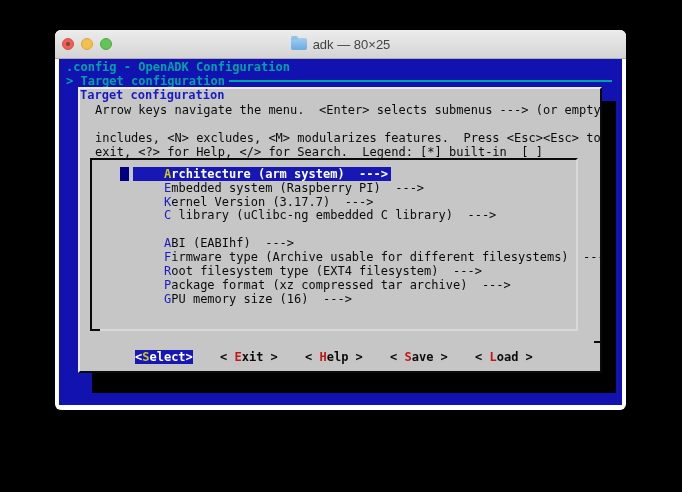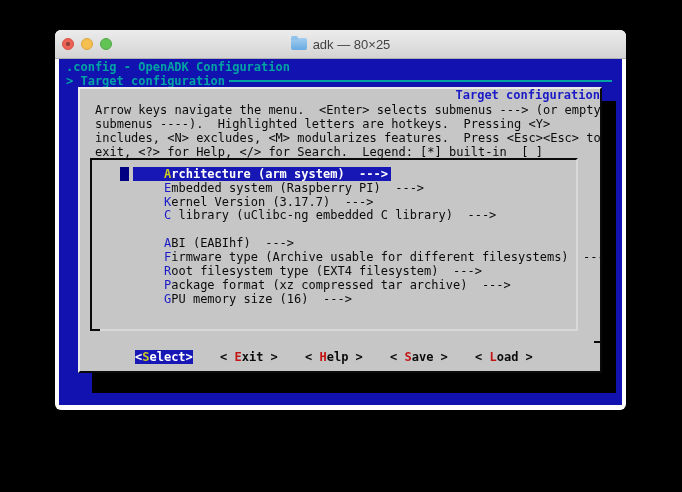--- a/index.html
+++ b/index.html
@@ -25,21 +25,21 @@
           border-radius:2px 2px 0 0;background:#8fc2ea;}
   
   .screen{position:absolute;left:4px;top:29px;width:563px;height:346px;background:#1212b1;
           font-size:12px;line-height:14px;white-space:pre;}
   .trow{position:absolute;height:14px;color:#00a3a3;font-weight:bold;}
   .hline{position:absolute;left:170px;top:21px;width:383px;height:2px;background:#00a3a3;}
   
   .shadow{position:absolute;left:33px;top:42px;width:524px;height:292px;background:#000;}
   .dialog{position:absolute;left:19px;top:28px;width:520px;height:282px;background:#c6c6c6;
           border:2px solid;border-color:#ebebeb #0a0a0a #0a0a0a #ebebeb;color:#0b0b0b;}
-  .dlg-title{position:absolute;left:0;top:-1px;width:100%;text-align:right;
+  .dlg-title{position:absolute;left:0;top:-1px;width:100%;text-align:left;
           color:#1a1ac8;font-weight:bold;}
   .instr{position:absolute;left:15px;height:14px;color:#0b0b0b;}
   .menubox{position:absolute;left:10px;top:69px;width:484px;height:169px;
           border:2px solid;border-color:#0a0a0a #d9d9d9 #d9d9d9 #0a0a0a;}
   .nub{position:absolute;left:-2px;bottom:-2px;width:10px;height:2px;background:#0a0a0a;}
   .mrow{position:absolute;left:0;width:100%;height:14px;}
   .cursor{position:absolute;left:28px;top:0;width:9px;height:14px;background:#000082;}
   .itm{position:absolute;left:41px;top:0;height:14px;padding:0 3px 0 31px;color:#0b0b0b;}
   .itm .hk{color:#1a1ac8;}
   .itm.sel{background:#1717b5;color:#fff;font-weight:bold;}
@@ -68,21 +68,20 @@
       <div class="trow" style="left:7px;top:1px">.config - OpenADK Configuration</div>
       <div class="trow" style="left:7px;top:15px">&gt; Target configuration</div>
       <div class="hline"></div>
 
       <div class="shadow"></div>
 
       <div class="dialog">
         <div class="dlg-title">Target configuration</div>
 
         <div class="instr" style="top:14px">Arrow keys navigate the menu.  &lt;Enter&gt; selects submenus ---&gt; (or empty</div>
-        <div class="instr" style="top:28px">submenus ----).  Highlighted letters are hotkeys.  Pressing &lt;Y&gt;</div>
         <div class="instr" style="top:42px">includes, &lt;N&gt; excludes, &lt;M&gt; modularizes features.  Press &lt;Esc&gt;&lt;Esc&gt; to</div>
         <div class="instr" style="top:56px">exit, &lt;?&gt; for Help, &lt;/&gt; for Search.  Legend: [*] built-in  [ ]</div>
 
         <div class="menubox">
           <div class="nub"></div>
 
           <div class="mrow" style="top:7px">
             <span class="cursor"></span>
             <span class="itm sel"><span class="hk">A</span><span>rchitecture (arm system)  ---&gt;</span></span>
           </div>

